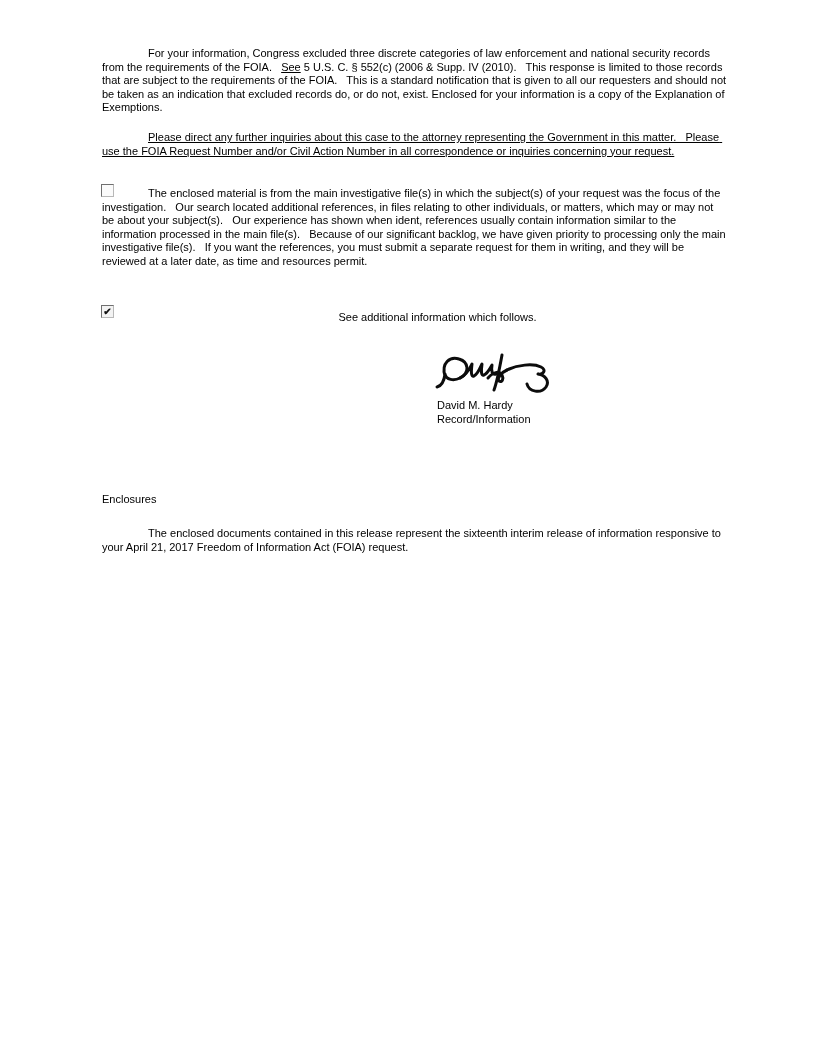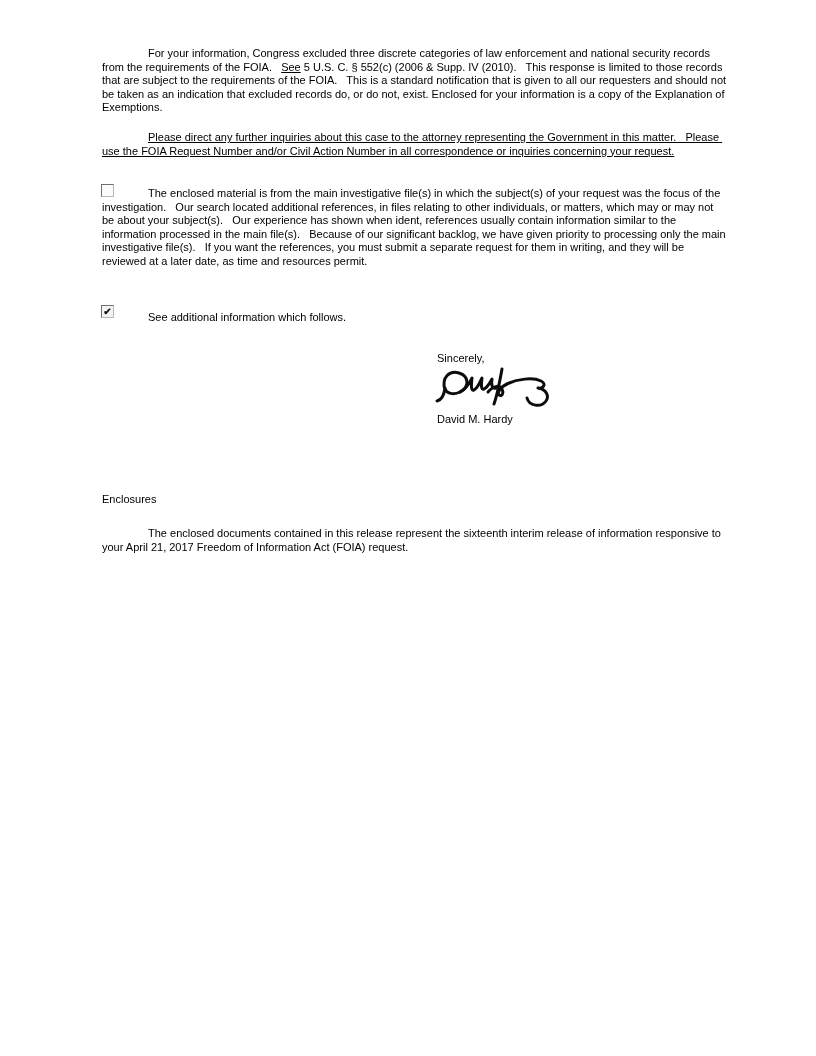--- a/index.html
+++ b/index.html
@@ -75,33 +75,33 @@
 <p class="para first-indent" style="top:131px;text-decoration:underline;">Please direct any further inquiries about this case to the attorney representing the Government in this matter.   Please use the FOIA Request Number and/or Civil Action Number in all correspondence or inquiries concerning your request.</p>
 
 <span class="checkbox" style="top:184px;">
     <span class="mark"></span>
   </span>
 <p class="para first-indent" style="top:187px;">The enclosed material is from the main investigative file(s) in which the subject(s) of your request was the focus of the investigation.   Our search located additional references, in files relating to other individuals, or matters, which may or may not be about your subject(s).   Our experience has shown when ident, references usually contain information similar to the information processed in the main file(s).   Because of our significant backlog, we have given priority to processing only the main investigative file(s).   If you want the references, you must submit a separate request for them in writing, and they will be reviewed at a later date, as time and resources permit.</p>
 
 <span class="checkbox" style="top:305px; background:#f3f3f3;">
     <span class="mark">✔</span>
   </span>
-<p class="para first-indent" style="top:311px;">See additional information which follows.</p>
+<p class="para first-indent" style="top:311px;text-align:center;">See additional information which follows.</p>
 
 <div class="closing-block">
-  <div>Sincerely,</div>
   <div class="signature-wrap">
     <svg width="130" height="46" viewBox="0 0 130 46">
       <g fill="none" stroke="#0c0c0c" stroke-width="3" stroke-linecap="round" stroke-linejoin="round">
         <path d="M10 23 C6 10 15 3 24 6 C34 9 35 20 25 25 C19 28 11 27 10 21 C9 29 6 33 2 34"></path>
         <path d="M25 25 C32 22 35 15 37 11 C36 19 36 24 39 23 C43 21 45 15 47 11 C46 18 46 23 49 22 C53 20 55 15 57 12 C56 18 57 22 61 21"></path>
         <path d="M67 2 C65 13 62 29 59 37"></path>
         <path d="M53 25 C59 18 65 18 67 22 C69 26 67 30 64 28 C62 26 65 20 72 17"></path>
         <path d="M72 17 C82 12 98 10 106 14 C112 17 108 22 103 21 C110 22 115 28 111 34 C106 41 94 39 92 31"></path>
       </g>
     </svg>
   </div>
   <div>David M. Hardy</div>
+  <div>Record/Information</div>
 </div>
 
 <div class="enclosures">Enclosures</div>
 
 <p class="para first-indent" style="top:527px;">The enclosed documents contained in this release represent the sixteenth interim release of information responsive to your April 21, 2017 Freedom of Information Act (FOIA) request.</p>
 
 </body></html>

